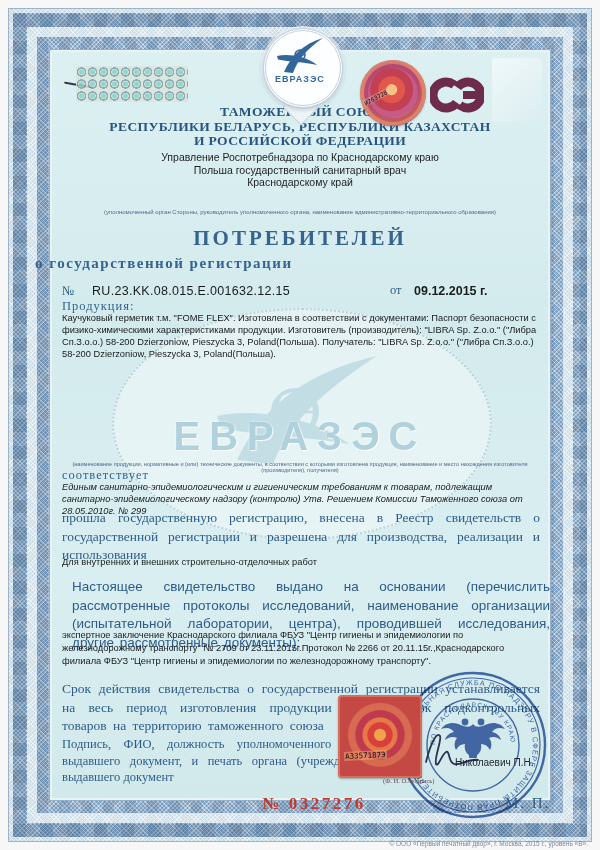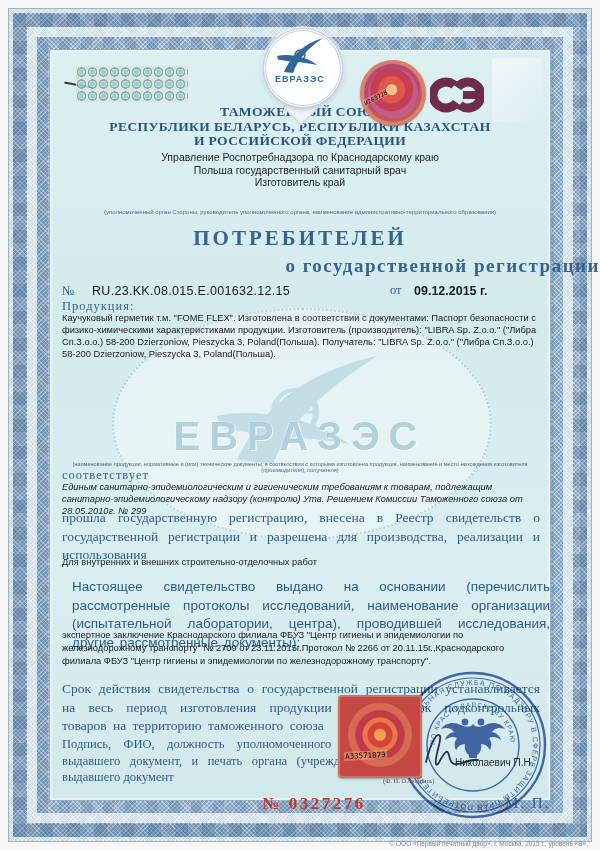--- a/index.html
+++ b/index.html
@@ -52,22 +52,22 @@
     letter-spacing:9px;color:rgba(125,178,197,.6);text-shadow:0 0 2px #fff,1px 1px 0 rgba(255,255,255,.8);}
   .typed{color:#181a1c;}
   .hdr{left:60px;right:60px;top:105px;text-align:center;z-index:3;}
   .hdr .l{font-family:"Liberation Serif",serif;font-weight:bold;color:#27557f;font-size:13.5px;line-height:14.5px;letter-spacing:.4px;}
   .auth{left:60px;right:60px;top:151px;text-align:center;z-index:3;}
   .auth .a{font-size:10.5px;font-weight:normal;color:#1d1f21;line-height:12.5px;}
   .note{color:#51688a;text-align:center;z-index:3;}
   .note1{left:40px;right:40px;top:209px;font-size:6px;}
   .title{left:0;right:0;top:226px;text-align:center;z-index:3;font-family:"Liberation Serif",serif;
     font-weight:bold;font-size:21px;letter-spacing:3px;color:#36648e;}
-  .subtitle{left:0;right:0;top:255px;text-align:right;z-index:3;font-family:"Liberation Serif",serif;
-    font-weight:bold;font-size:19px;letter-spacing:1.5px;color:#36648e;margin-left:35px;}
+  .subtitle{left:0;right:0;top:255px;text-align:left;z-index:3;font-family:"Liberation Serif",serif;
+    font-weight:bold;font-size:15px;letter-spacing:1.5px;color:#36648e;margin-left:35px;}
   .numrow{left:62px;right:58px;top:283px;z-index:3;font-size:12.5px;}
   .numrow .no{font-family:"Liberation Serif",serif;color:#2e5c88;font-size:13px;}
   .numrow .val{position:absolute;left:30px;top:1px;font-weight:normal;color:#1a1c1e;letter-spacing:.3px;}
   .numrow .ot{position:absolute;left:328px;top:0;font-family:"Liberation Serif",serif;color:#2e5c88;}
   .numrow .date{position:absolute;left:352px;top:1px;font-weight:bold;color:#1a1c1e;}
   .plabel{left:62px;top:299px;z-index:3;font-family:"Liberation Serif",serif;font-size:12.5px;
     letter-spacing:1px;color:#35648f;}
   .ptext{left:62px;width:478px;top:313px;z-index:3;font-size:9.3px;line-height:11.9px;}
   .note2{left:56px;right:56px;top:461px;font-size:5.6px;z-index:3;}
   .clabel{left:62px;top:468px;z-index:3;font-family:"Liberation Serif",serif;font-size:12.5px;
@@ -144,21 +144,21 @@
   <div class="abs latent-rect"></div>
 
   <div class="abs hdr">
     <div class="l">ТАМОЖЕННЫЙ СОЮЗ</div>
     <div class="l">РЕСПУБЛИКИ БЕЛАРУСЬ, РЕСПУБЛИКИ КАЗАХСТАН</div>
     <div class="l">И РОССИЙСКОЙ ФЕДЕРАЦИИ</div>
   </div>
   <div class="abs auth">
     <div class="a">Управление Роспотребнадзора по Краснодарскому краю</div>
     <div class="a">Польша государственный санитарный врач</div>
-    <div class="a">Изготовитель край</div>
+    <div class="a">Краснодарскому край</div>
   </div>
   <div class="abs note note1">(уполномоченный орган Стороны, руководитель уполномоченного органа, наименование административно-территориального образования)</div>
 
   <div class="abs title">ПОТРЕБИТЕЛЕЙ</div>
   <div class="abs subtitle">о государственной регистрации</div>
 
   <div class="abs numrow">
     <span class="no">№</span>
     <span class="val">RU.23.KK.08.015.E.001632.12.15</span>
     <span class="ot">от</span>

